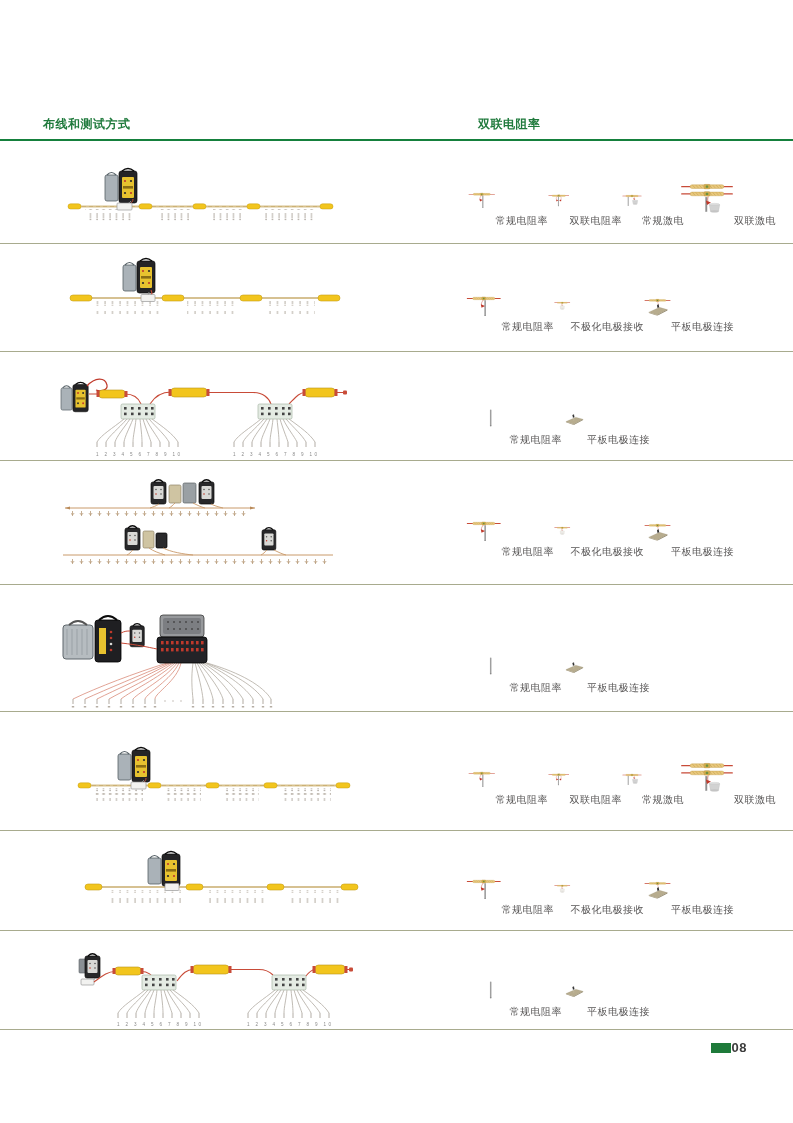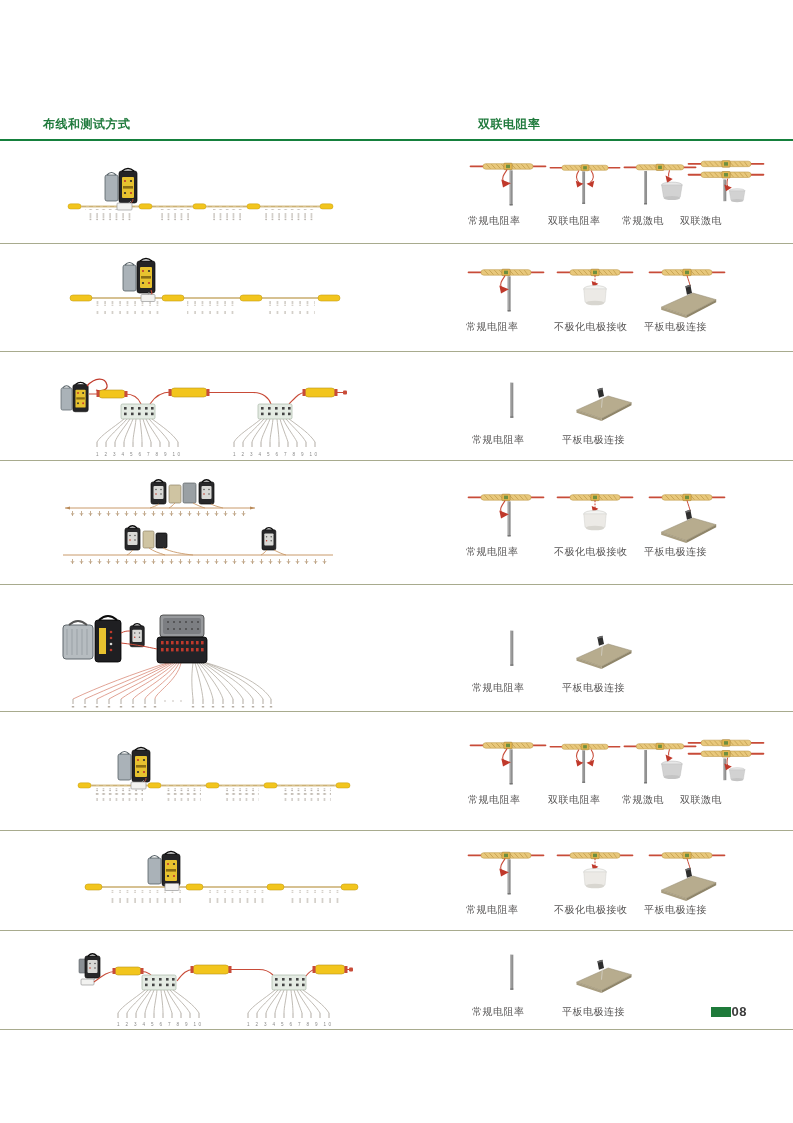--- a/index.html
+++ b/index.html
@@ -7,24 +7,24 @@
   .page{position:relative;width:793px;height:1123px;overflow:hidden;background:#fff}
   .header{position:relative;width:100%;height:141px;border-bottom:2px solid #15803d}
   .title{position:absolute;bottom:6px;font-size:12px;font-weight:bold;color:#1f7a3c;letter-spacing:.5px;white-space:nowrap}
   .title.l{left:43px}
   .title.r{left:478px}
   .row{position:relative;width:793px;border-bottom:1px solid #a8ab8e}
   .r1{height:103px}.r2{height:108px}.r3{height:109px}.r4{height:124px}
   .r5{height:127px}.r6{height:119px}.r7{height:100px}.r8{height:99px}
   .ldiag{position:absolute;left:43px;top:2px}
   .rcol{position:absolute;left:460px;top:0;width:333px;height:100%;display:flex;align-items:center}
-  .eitem{display:flex;flex-direction:column;align-items:flex-start;height:72px;justify-content:flex-end}
+  .eitem{display:flex;flex-direction:row;align-items:flex-end;height:72px;justify-content:flex-end}
   .eitem svg{display:block}
   .lab{font-size:10px;color:#595757;white-space:nowrap;letter-spacing:.5px;margin-top:2px;text-align:center}
-  .footer{position:absolute;top:1004px;right:46px;display:flex;align-items:center;gap:1px}
+  .footer{position:absolute;top:1040px;right:46px;display:flex;align-items:center;gap:1px}
   .pagesq{width:20px;height:10px;background:#1e7a3a}
   .pagenum{font-size:13px;font-weight:bold;color:#3c3c3c;letter-spacing:.5px}
   .defs{position:absolute;width:0;height:0;overflow:hidden}
 </style>
 </head>
 <body>
 
 <svg class="defs" aria-hidden="true">
   <defs>
     <pattern id="ticksA" width="6.5" height="14" patternUnits="userSpaceOnUse">

